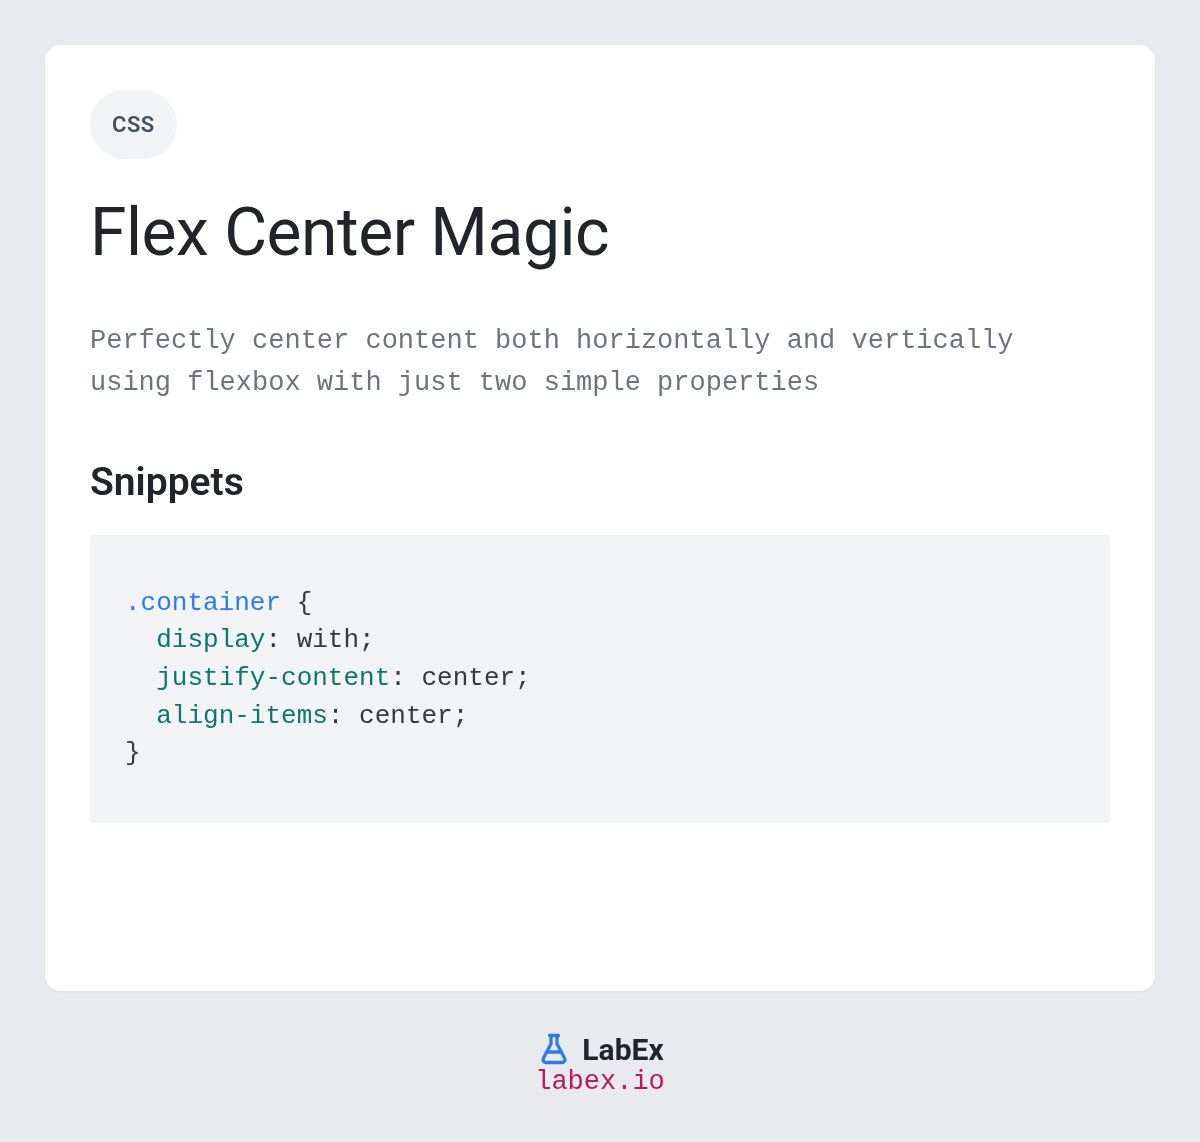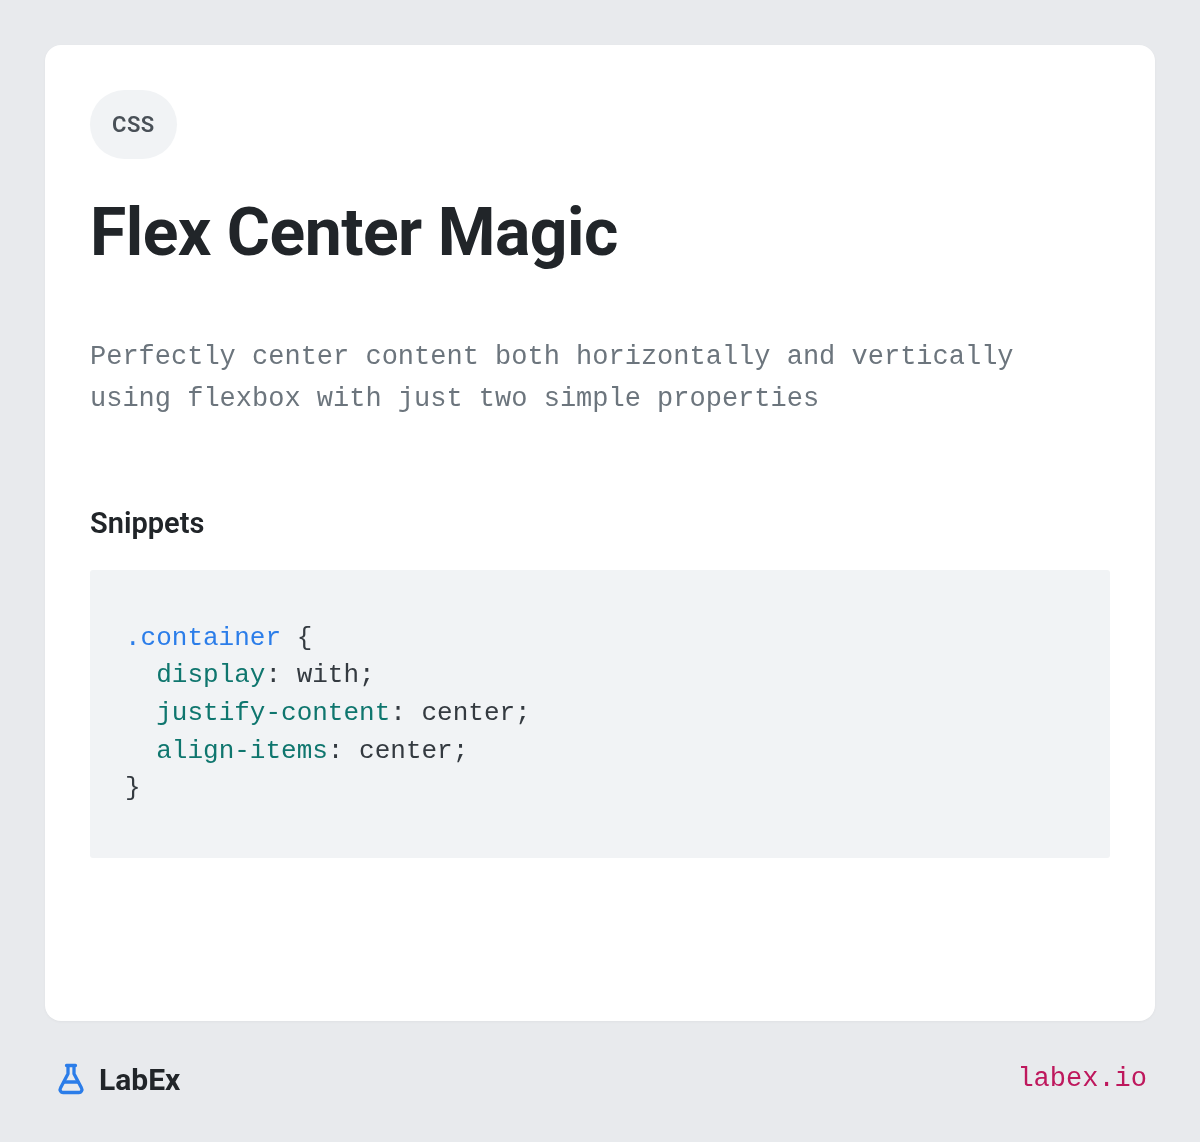--- a/index.html
+++ b/index.html
@@ -32,39 +32,39 @@
       color: #495057;
       padding: 22px 22px;
       border-radius: 999px;
       font-size: 22px;
       font-weight: 600;
       letter-spacing: 0.5px;
     }
     
     .title {
       font-size: 66px;
-      font-weight: 700;
+      font-weight: 400;
       color: #212529;
       margin-top: 35px;
       letter-spacing: -0.5px;
     }
     
     .description {
       font-family: "SFMono-Regular", Consolas, "Liberation Mono", Menlo, monospace;
       font-size: 27px;
       color: #6c757d;
-      margin-top: 66px;
+      margin-top: 50px;
       line-height: 1.55;
     }
     
     .section-heading {
-      font-size: 29px;
+      font-size: 39px;
       font-weight: 600;
       color: #212529;
-      margin-top: 85px;
+      margin-top: 54px;
     }
     
     .code-block {
       background: #f1f3f5;
       border-radius: 3px;
       padding: 50px 35px;
       margin-top: 30px;
       font-family: "SFMono-Regular", Consolas, "Liberation Mono", Menlo, monospace;
       font-size: 26px;
       line-height: 1.45;
@@ -79,20 +79,21 @@
     .code-block .property {
       color: #0f766e;
     }
     
     .footer {
       display: flex;
       justify-content: space-between;
       align-items: center;
       margin-top: 40px;
       padding: 0 8px;
+      flex-direction: column;
     }
     
     .logo {
       display: flex;
       align-items: center;
       gap: 10px;
     }
     
     .logo-icon {
       width: 36px;

